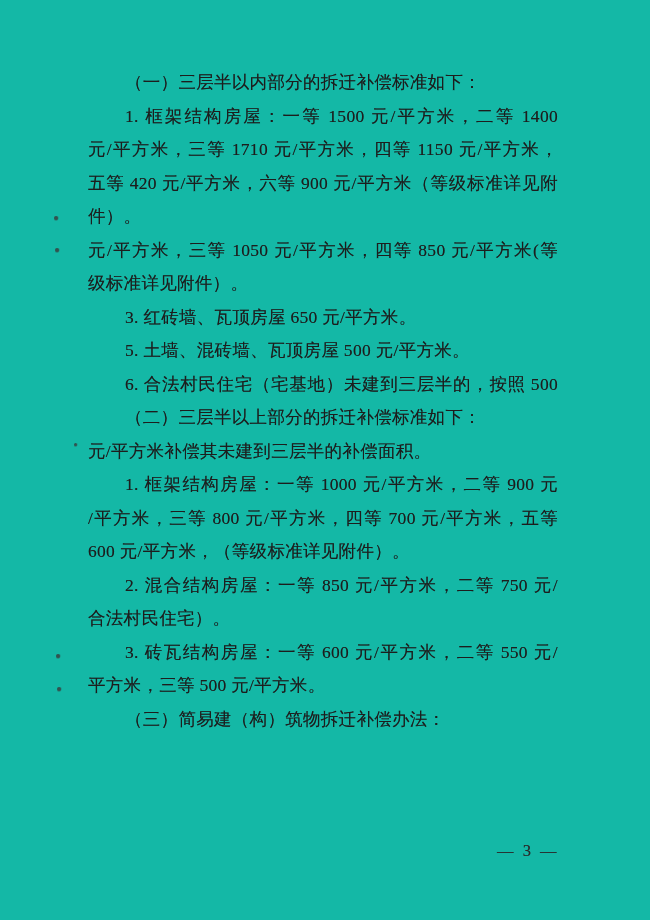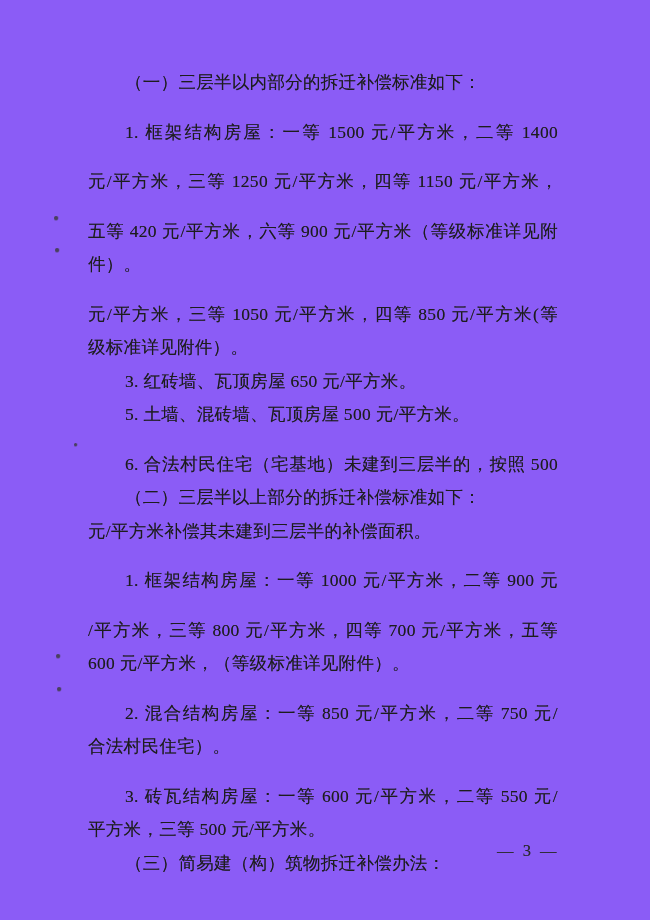--- a/index.html
+++ b/index.html
@@ -4,21 +4,21 @@
 <style>
   html, body {
     margin: 0;
     padding: 0;
     background: #ffffff;
   }
   .sheet {
     position: relative;
     width: 650px;
     height: 920px;
-    background: #8b5cf6;
+    background: #14b8a6;
     overflow: hidden;
     font-family: "Liberation Serif", "DejaVu Serif", serif;
   }
   .text-block {
     position: absolute;
     left: 88px;
     top: 66px;
     width: 470px;
   }
   .line {
@@ -27,21 +27,20 @@
     font-size: 17.5px;
     color: #1d1d1d;
     overflow: hidden;
     letter-spacing: 0.3px;
     text-shadow: 0 0 0.4px rgba(30,30,30,0.55);
     white-space: normal;
   }
   .line.j {
     text-align: justify;
     text-align-last: justify;
-    margin-top: 16px;
   }
   .line.i {
     padding-left: 37px;
   }
   .pagenum {
     position: absolute;
     top: 840px;
     right: 91px;
     font-size: 16.5px;
     line-height: 22px;
@@ -57,21 +56,21 @@
     opacity: 0.8;
   }
 </style>
 </head>
 <body>
 
 <div class="sheet">
   <div class="text-block" id="text-block">
       <div class="line i">（一）三层半以内部分的拆迁补偿标准如下：</div>
       <div class="line i j">1. 框架结构房屋：一等 1500 元/平方米，二等 1400</div>
-      <div class="line j">元/平方米，三等 1250 元/平方米，四等 1150 元/平方米，</div>
+      <div class="line j">元/平方米，三等 1710 元/平方米，四等 1150 元/平方米，</div>
       <div class="line j">五等 420 元/平方米，六等 900 元/平方米（等级标准详见附</div>
       <div class="line">件）。</div>
       <div class="line j">元/平方米，三等 1050 元/平方米，四等 850 元/平方米(等</div>
       <div class="line">级标准详见附件）。</div>
       <div class="line i">3. 红砖墙、瓦顶房屋 650 元/平方米。</div>
       <div class="line i">5. 土墙、混砖墙、瓦顶房屋 500 元/平方米。</div>
       <div class="line i j">6. 合法村民住宅（宅基地）未建到三层半的，按照 500</div>
       <div class="line i">（二）三层半以上部分的拆迁补偿标准如下：</div>
       <div class="line">元/平方米补偿其未建到三层半的补偿面积。</div>
       <div class="line i j">1. 框架结构房屋：一等 1000 元/平方米，二等 900 元</div>

